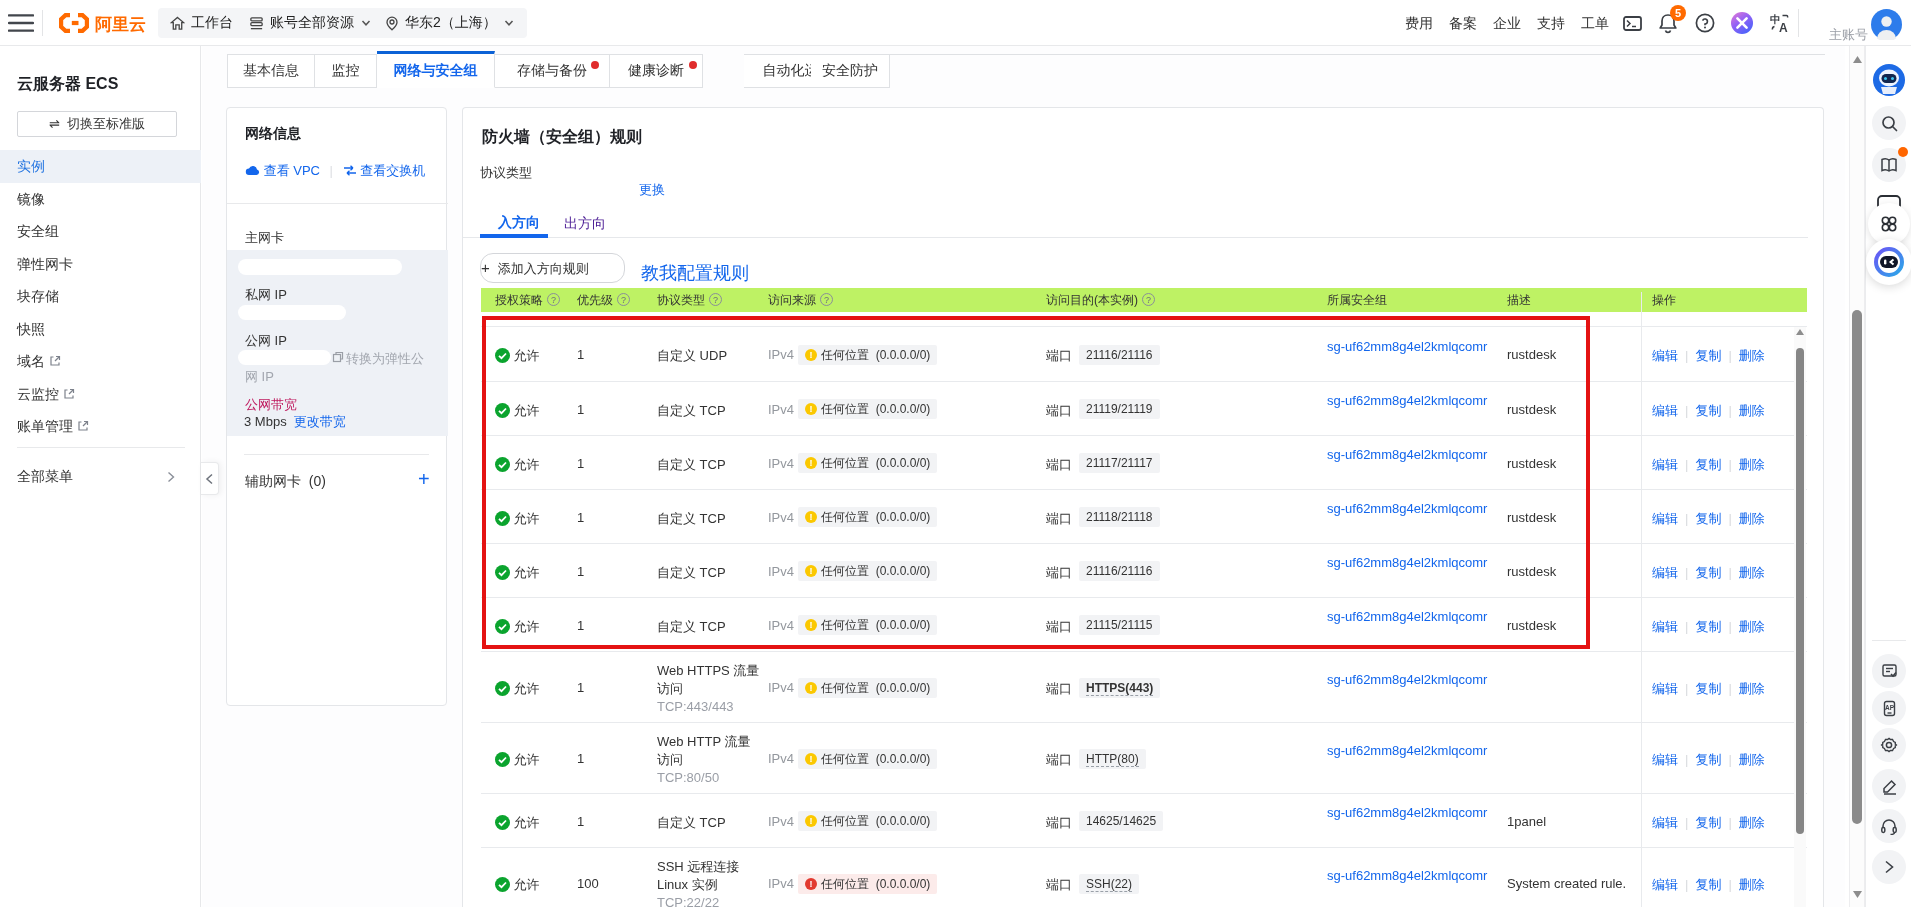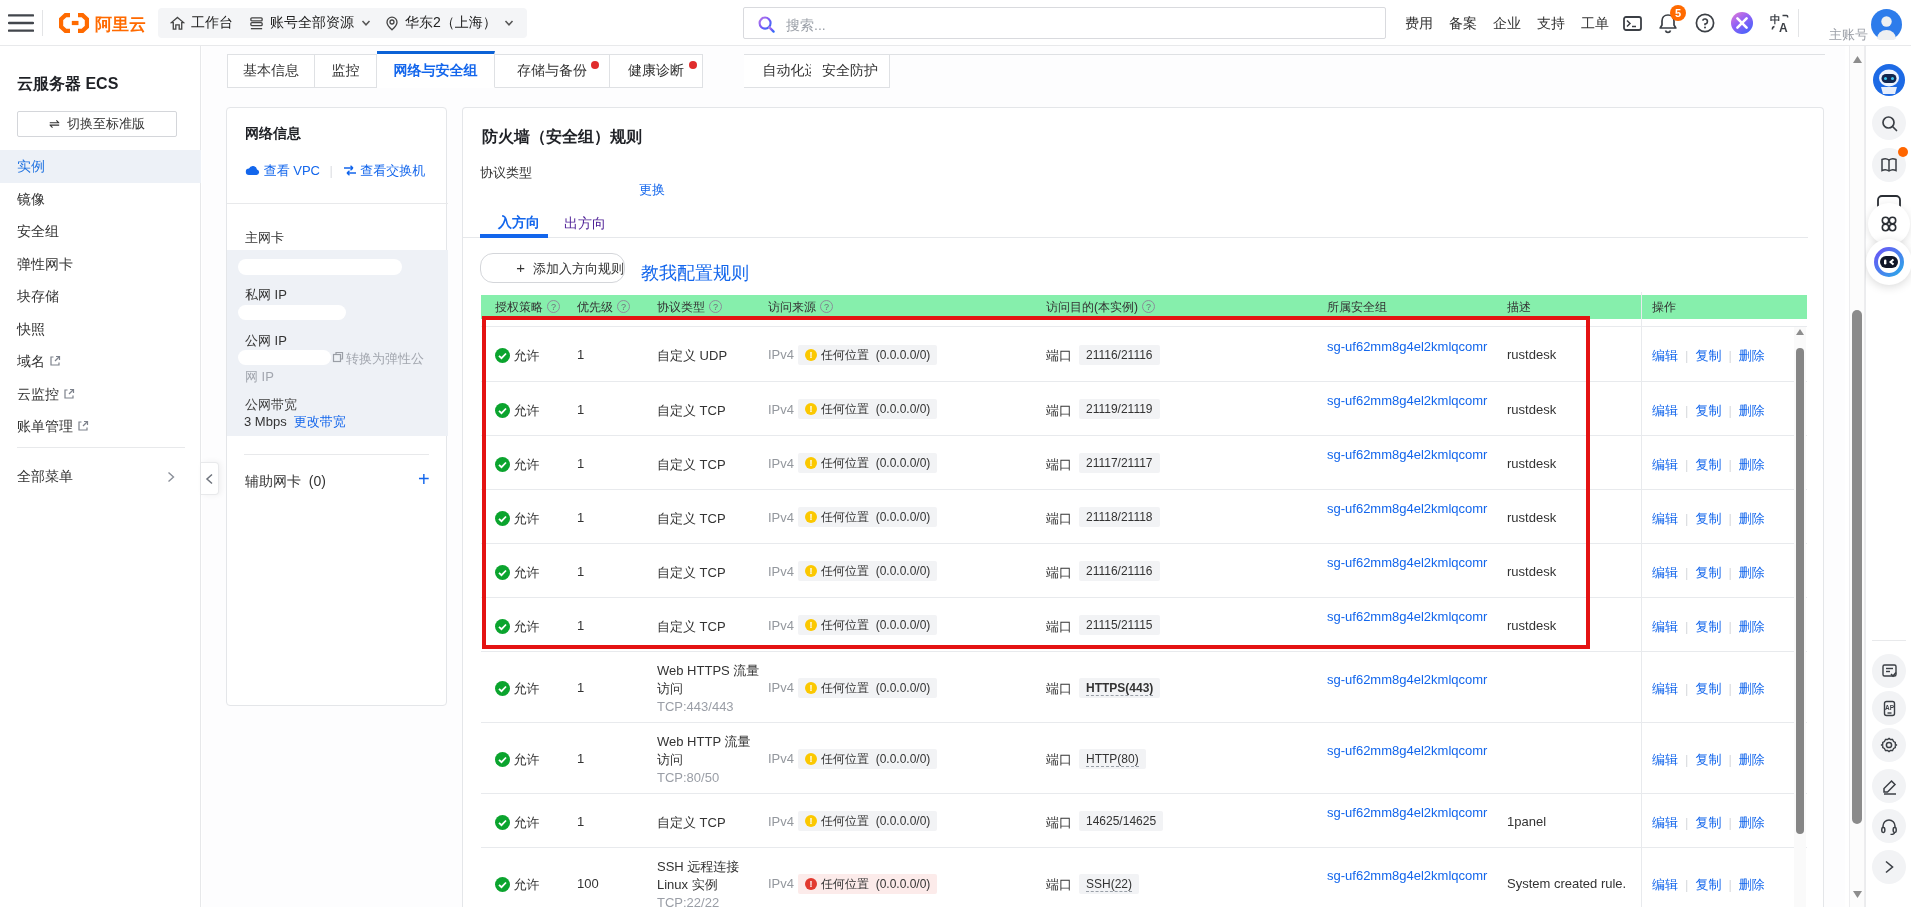--- a/index.html
+++ b/index.html
@@ -103,34 +103,20 @@
           <circle cx="7" cy="6" r="2"></circle>
           <path d="M7 1.2 A5 5 0 0 1 12 6.2 C12 9.5 7 13.8 7 13.8 C7 13.8 2 9.5 2 6.2 A5 5 0 0 1 7 1.2 Z"></path>
         </g>
       </svg>
     华东2（上海）
     <svg width="12" height="12" viewBox="0 0 12 12">
         <path d="M2.5 4 L6 7.8 L9.5 4" fill="none" stroke="#555" stroke-width="1.5"></path>
       </svg>
   </div>
 
-  <div class="abs" style="left:743px;top:7px;width:643px;height:32px;border:1px solid #d9dade;border-radius:2px;background:#fff">
-    <svg class="abs" style="left:13px;top:7px" width="19" height="19" viewBox="0 0 20 20">
-      <defs>
-          <linearGradient id="sg1" x1="0" y1="0" x2="1" y2="1">
-            <stop offset="0" stop-color="#b878e8"></stop>
-            <stop offset="0.5" stop-color="#7a5af8"></stop>
-            <stop offset="1" stop-color="#2d6bf6"></stop>
-          </linearGradient>
-        </defs>
-      <circle cx="8.5" cy="8.5" r="5.8" fill="none" stroke="url(#sg1)" stroke-width="2.2"></circle>
-      <line x1="13" y1="13" x2="17.5" y2="17.5" stroke="url(#sg1)" stroke-width="2.4" stroke-linecap="round"></line>
-    </svg>
-    <div class="abs" style="left:42px;top:9px;font-size:14px;color:#9ba0a8">搜索...</div>
-  </div>
 
   <div class="nav-txt" style="left:1405px">费用</div>
   <div class="nav-txt" style="left:1449px">备案</div>
   <div class="nav-txt" style="left:1493px">企业</div>
   <div class="nav-txt" style="left:1537px">支持</div>
   <div class="nav-txt" style="left:1581px">工单</div>
 
   <svg class="abs" style="left:1623px;top:16px" width="19" height="15" viewBox="0 0 19 15">
     <rect x="1" y="1" width="17" height="13" rx="2" fill="none" stroke="#3b3f45" stroke-width="1.8"></rect>
     <path d="M4 4.5 L7 7.5 L4 10.5" fill="none" stroke="#3b3f45" stroke-width="1.5"></path>
@@ -262,44 +248,44 @@
     <div class="abs" style="left:18px;top:82px;font-size:13px;color:#333">公网 IP</div>
     <div class="abs" style="left:11px;top:100px;width:93px;height:15px;background:#fff;border-radius:8px"></div>
     <svg class="abs" style="left:105px;top:101px" width="12" height="12" viewBox="0 0 12 12">
         <g fill="none" stroke="#9a9ea6" stroke-width="1.2">
           <rect x="1.5" y="3.5" width="7" height="7"></rect>
           <path d="M4 3.5 V1.5 H10.5 V8 H8.5"></path>
         </g>
       </svg>
     <div class="abs" style="left:119px;top:100px;width:100px;font-size:13px;color:#a2a6ae">转换为弹性公</div>
     <div class="abs" style="left:18px;top:118px;font-size:13px;color:#a2a6ae">网 IP</div>
-    <div class="abs" style="left:18px;top:146px;font-size:13px;color:#404040">公网带宽</div>
+    <div class="abs" style="left:18px;top:146px;font-size:13px;color:#be185d">公网带宽</div>
     <div class="abs" style="left:17px;top:163px;font-size:13px;color:#333">3 Mbps&nbsp; <a class="blue">更改带宽</a></div>
   </div>
   <div class="abs" style="left:17px;top:346px;width:185px;height:1px;background:#e8e9eb"></div>
   <div class="abs" style="left:18px;top:365px;font-size:14px;color:#333">辅助网卡&nbsp; (0)</div>
   <div class="abs" style="left:191px;top:360px;font-size:20px;color:#1366ec;font-weight:300">+</div>
 </div>
 
 <div class="card" style="left:462px;top:107px;width:1362px;height:801px;border-radius:4px 4px 0 0;border-bottom:none;overflow:hidden">
   <div class="abs" style="left:19px;top:19px;font-size:16px;font-weight:bold;color:#1f2126">防火墙（安全组）规则</div>
   <div class="abs" style="left:17px;top:56px;font-size:13px;color:#333">协议类型</div>
   <div class="abs" style="left:176px;top:73px;font-size:13px"><span class="blue">更换</span></div>
 
   <div class="abs" style="left:0px;top:129px;width:1345px;height:1px;background:#e6e8eb"></div>
   <div class="abs" style="left:35px;top:106px;font-size:14px;color:#1366ec;font-weight:bold">入方向</div>
   <div class="abs" style="left:17px;top:126px;width:68px;height:4px;background:#1366ec"></div>
   <div class="abs" style="left:101px;top:107px;font-size:14px;color:#4c1d95">出方向</div>
 
-  <div class="abs" style="left:17px;top:145px;width:145px;height:30px;border:1px solid #d4d6da;border-radius:13px;font-size:13px;color:#333;text-align:right;line-height:28px"><span style="font-size:15px;margin-right:8px">+</span>添加入方向规则</div>
+  <div class="abs" style="left:17px;top:145px;width:145px;height:30px;border:1px solid #d4d6da;border-radius:13px;font-size:13px;color:#333;text-align:left;line-height:28px"><span style="font-size:15px;margin-right:8px">+</span>添加入方向规则</div>
   <div class="abs" style="left:178px;top:153px;font-size:13px"><span class="blue" style="font-size:18px">教我配置规则</span></div>
 </div>
 
 <div id="tbl">
-<div class="abs" style="left:481px;top:295px;width:1326px;height:24px;background:#86efac;z-index:2">
+<div class="abs" style="left:481px;top:288px;width:1326px;height:24px;background:#bef264;z-index:2">
 <div class="th" style="left:14px">授权策略<span class="qm">?</span></div>
 <div class="th" style="left:96px">优先级<span class="qm">?</span></div>
 <div class="th" style="left:176px">协议类型<span class="qm">?</span></div>
 <div class="th" style="left:287px">访问来源<span class="qm">?</span></div>
 <div class="th" style="left:565px">访问目的(本实例)<span class="qm">?</span></div>
 <div class="th" style="left:846px">所属安全组</div>
 <div class="th" style="left:1026px">描述</div>
 <div class="th" style="left:1171px">操作</div>
 </div>
 <div class="abs" style="left:1641px;top:292px;width:1px;height:615px;background:#e8eaed;z-index:3"></div>

